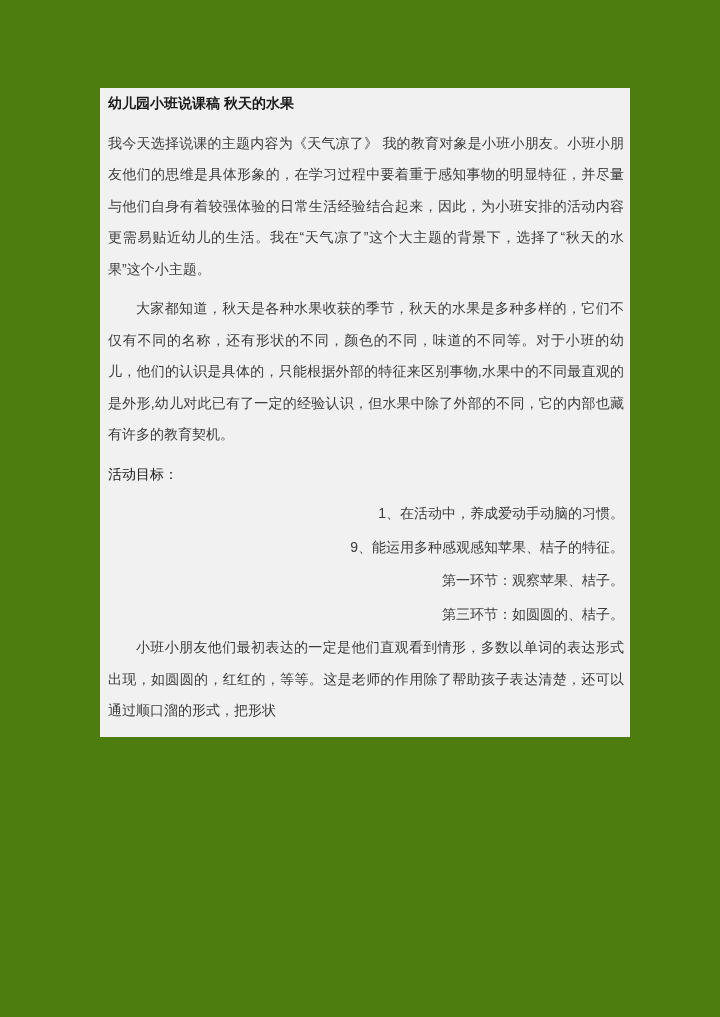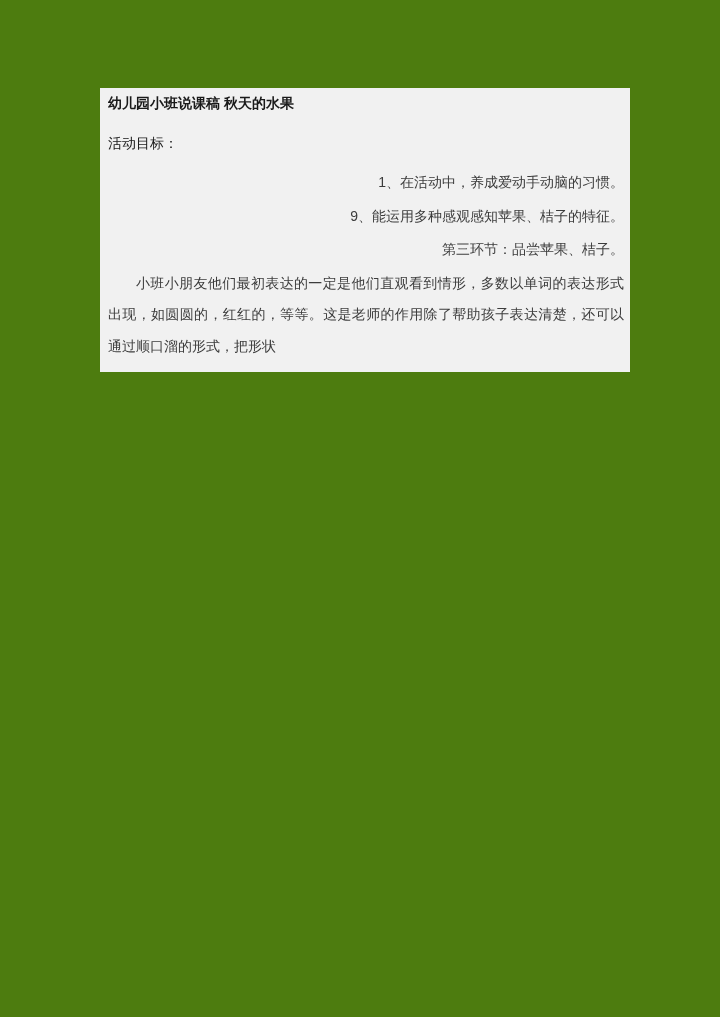--- a/index.html
+++ b/index.html
@@ -52,20 +52,23 @@
     text-align: right;
   }
 </style>
 </head>
 <body>
 
 <div class="viewport">
   <div class="doc-panel">
     <p class="title">幼儿园小班说课稿 秋天的水果</p>
     <div id="blocks">
+        <p class="para">我今天选择说课的主题内容为《天气凉了》 我的教育对象是小班小朋友。小班小朋友他们的思维是具体形象的，在学习过程中要着重于感知事物的明显特征，并尽量与他们自身有着较强体验的日常生活经验结合起来，因此，为小班安排的活动内容更需易贴近幼儿的生活。我在“天气凉了”这个大主题的背景下，选择了“秋天的水果”这个小主题。</p>
+        <p class="para indent">大家都知道，秋天是各种水果收获的季节，秋天的水果是多种多样的，它们不仅有不同的名称，还有形状的不同，颜色的不同，味道的不同等。对于小班的幼儿，他们的认识是具体的，只能根据外部的特征来区别事物,水果中的不同最直观的是外形,幼儿对此已有了一定的经验认识，但水果中除了外部的不同，它的内部也藏有许多的教育契机。</p>
         <p class="heading">活动目标：</p>
         <p class="item indent">1、在活动中，养成爱动手动脑的习惯。</p>
         <p class="item indent">9、能运用多种感观感知苹果、桔子的特征。</p>
-        <p class="item indent">第三环节：品尝苹果、桔子。</p>
+        <p class="item indent">第一环节：观察苹果、桔子。</p>
+        <p class="item indent">第三环节：如圆圆的、桔子。</p>
         <p class="para indent">小班小朋友他们最初表达的一定是他们直观看到情形，多数以单词的表达形式出现，如圆圆的，红红的，等等。这是老师的作用除了帮助孩子表达清楚，还可以通过顺口溜的形式，把形状</p>
       </div>
   </div>
 </div>
 
 </body></html>

